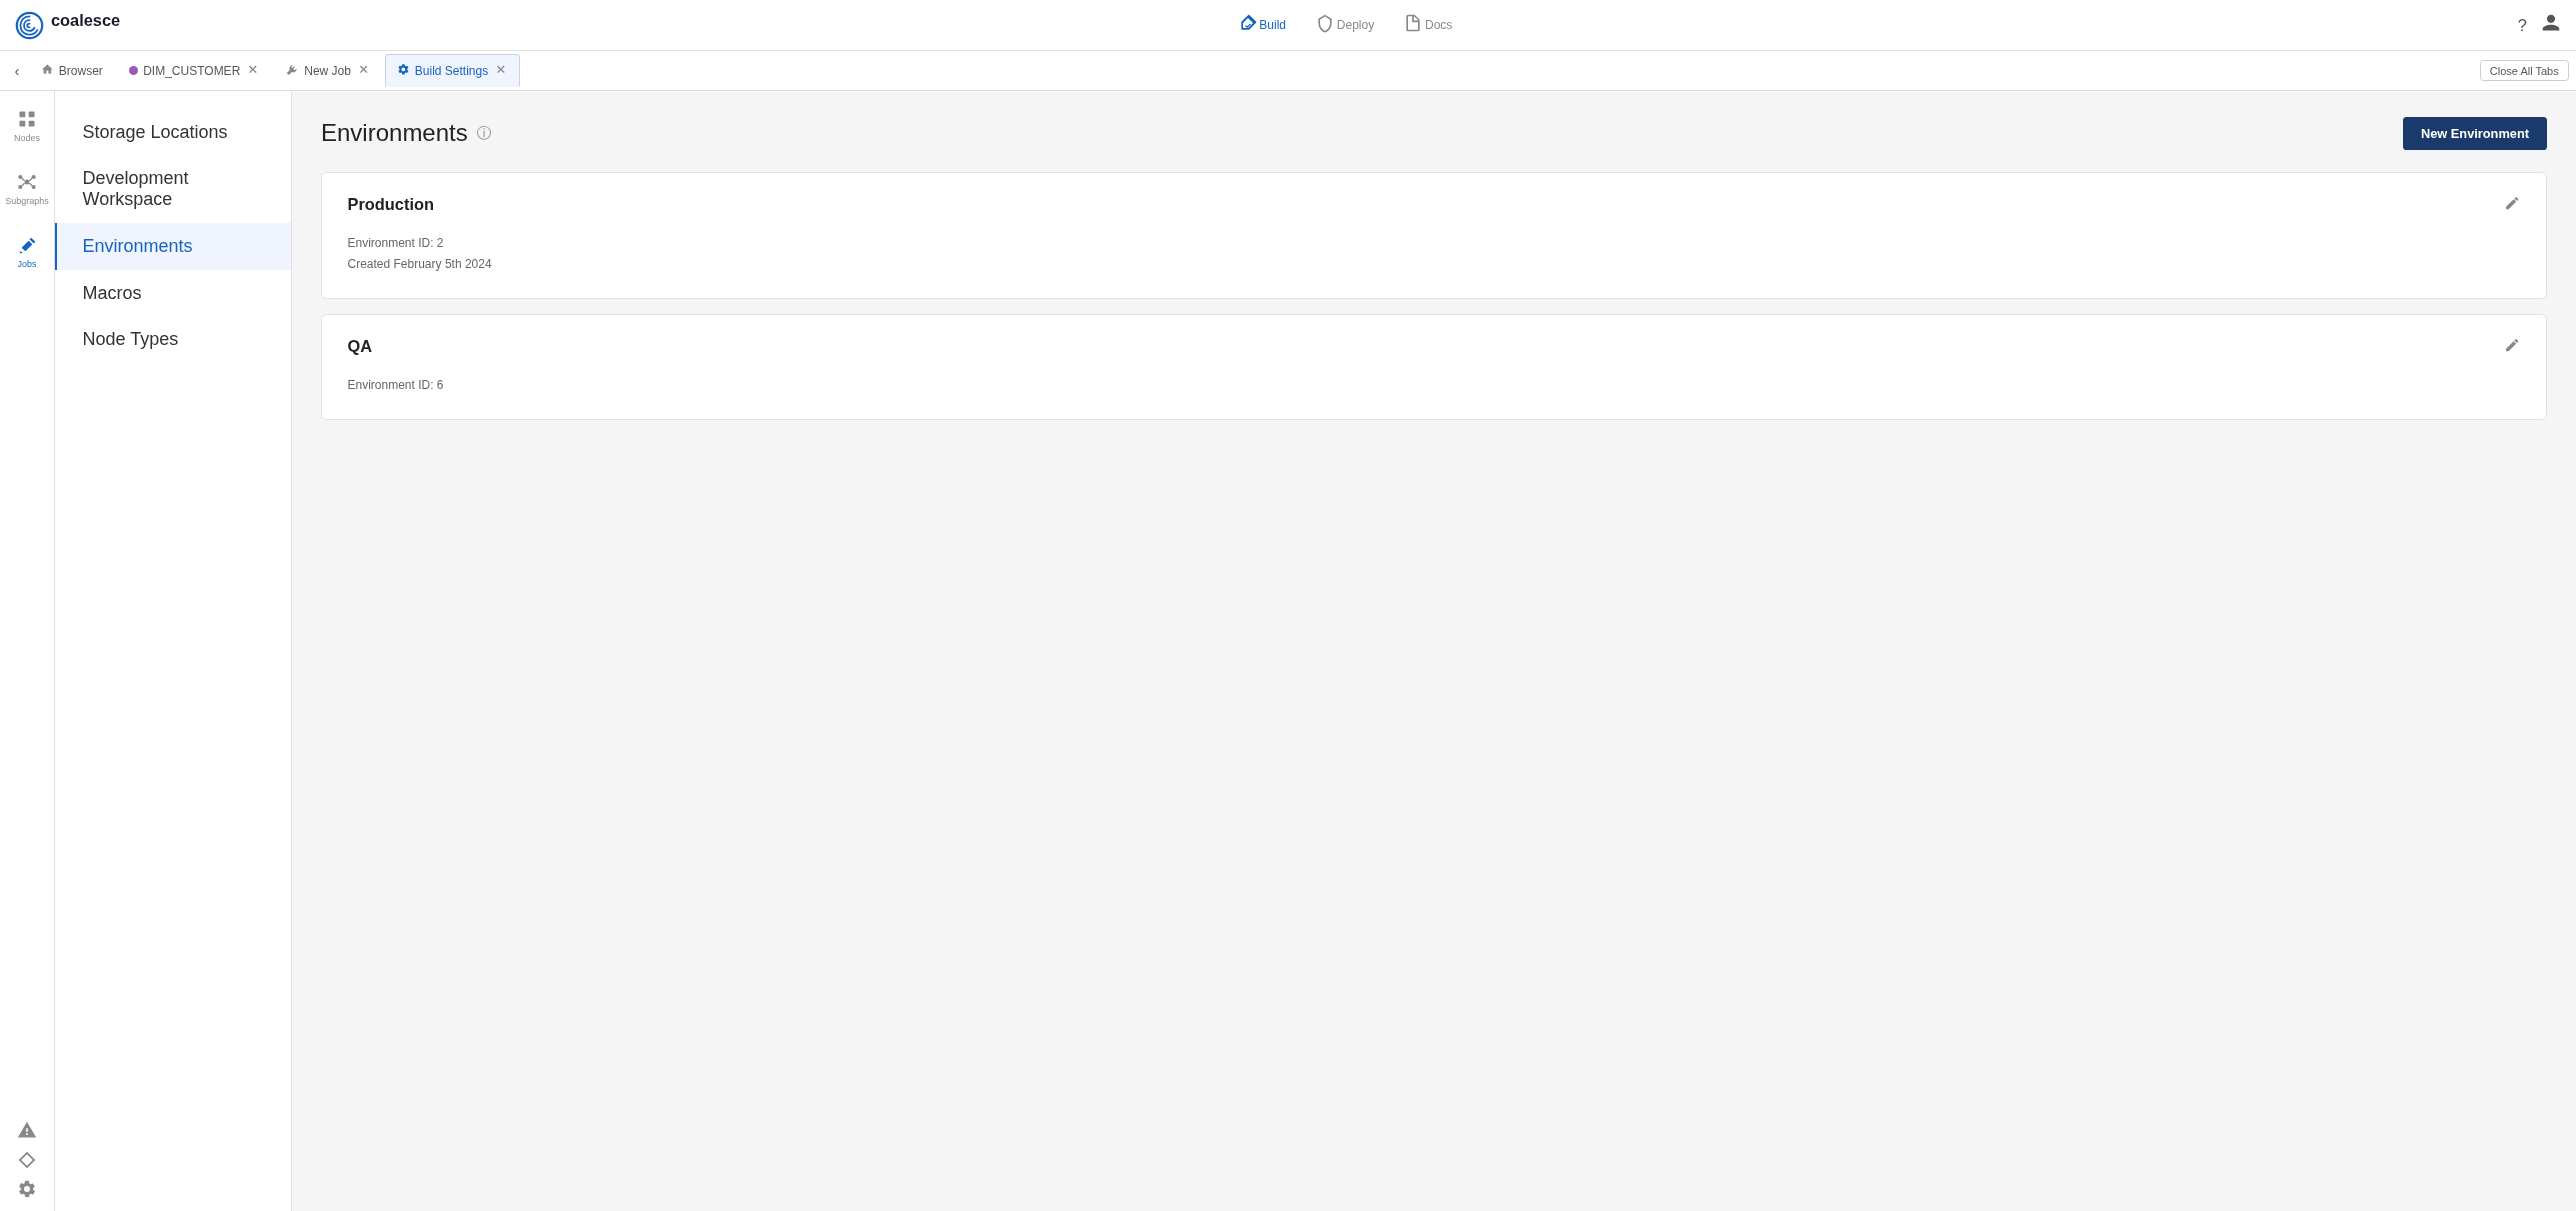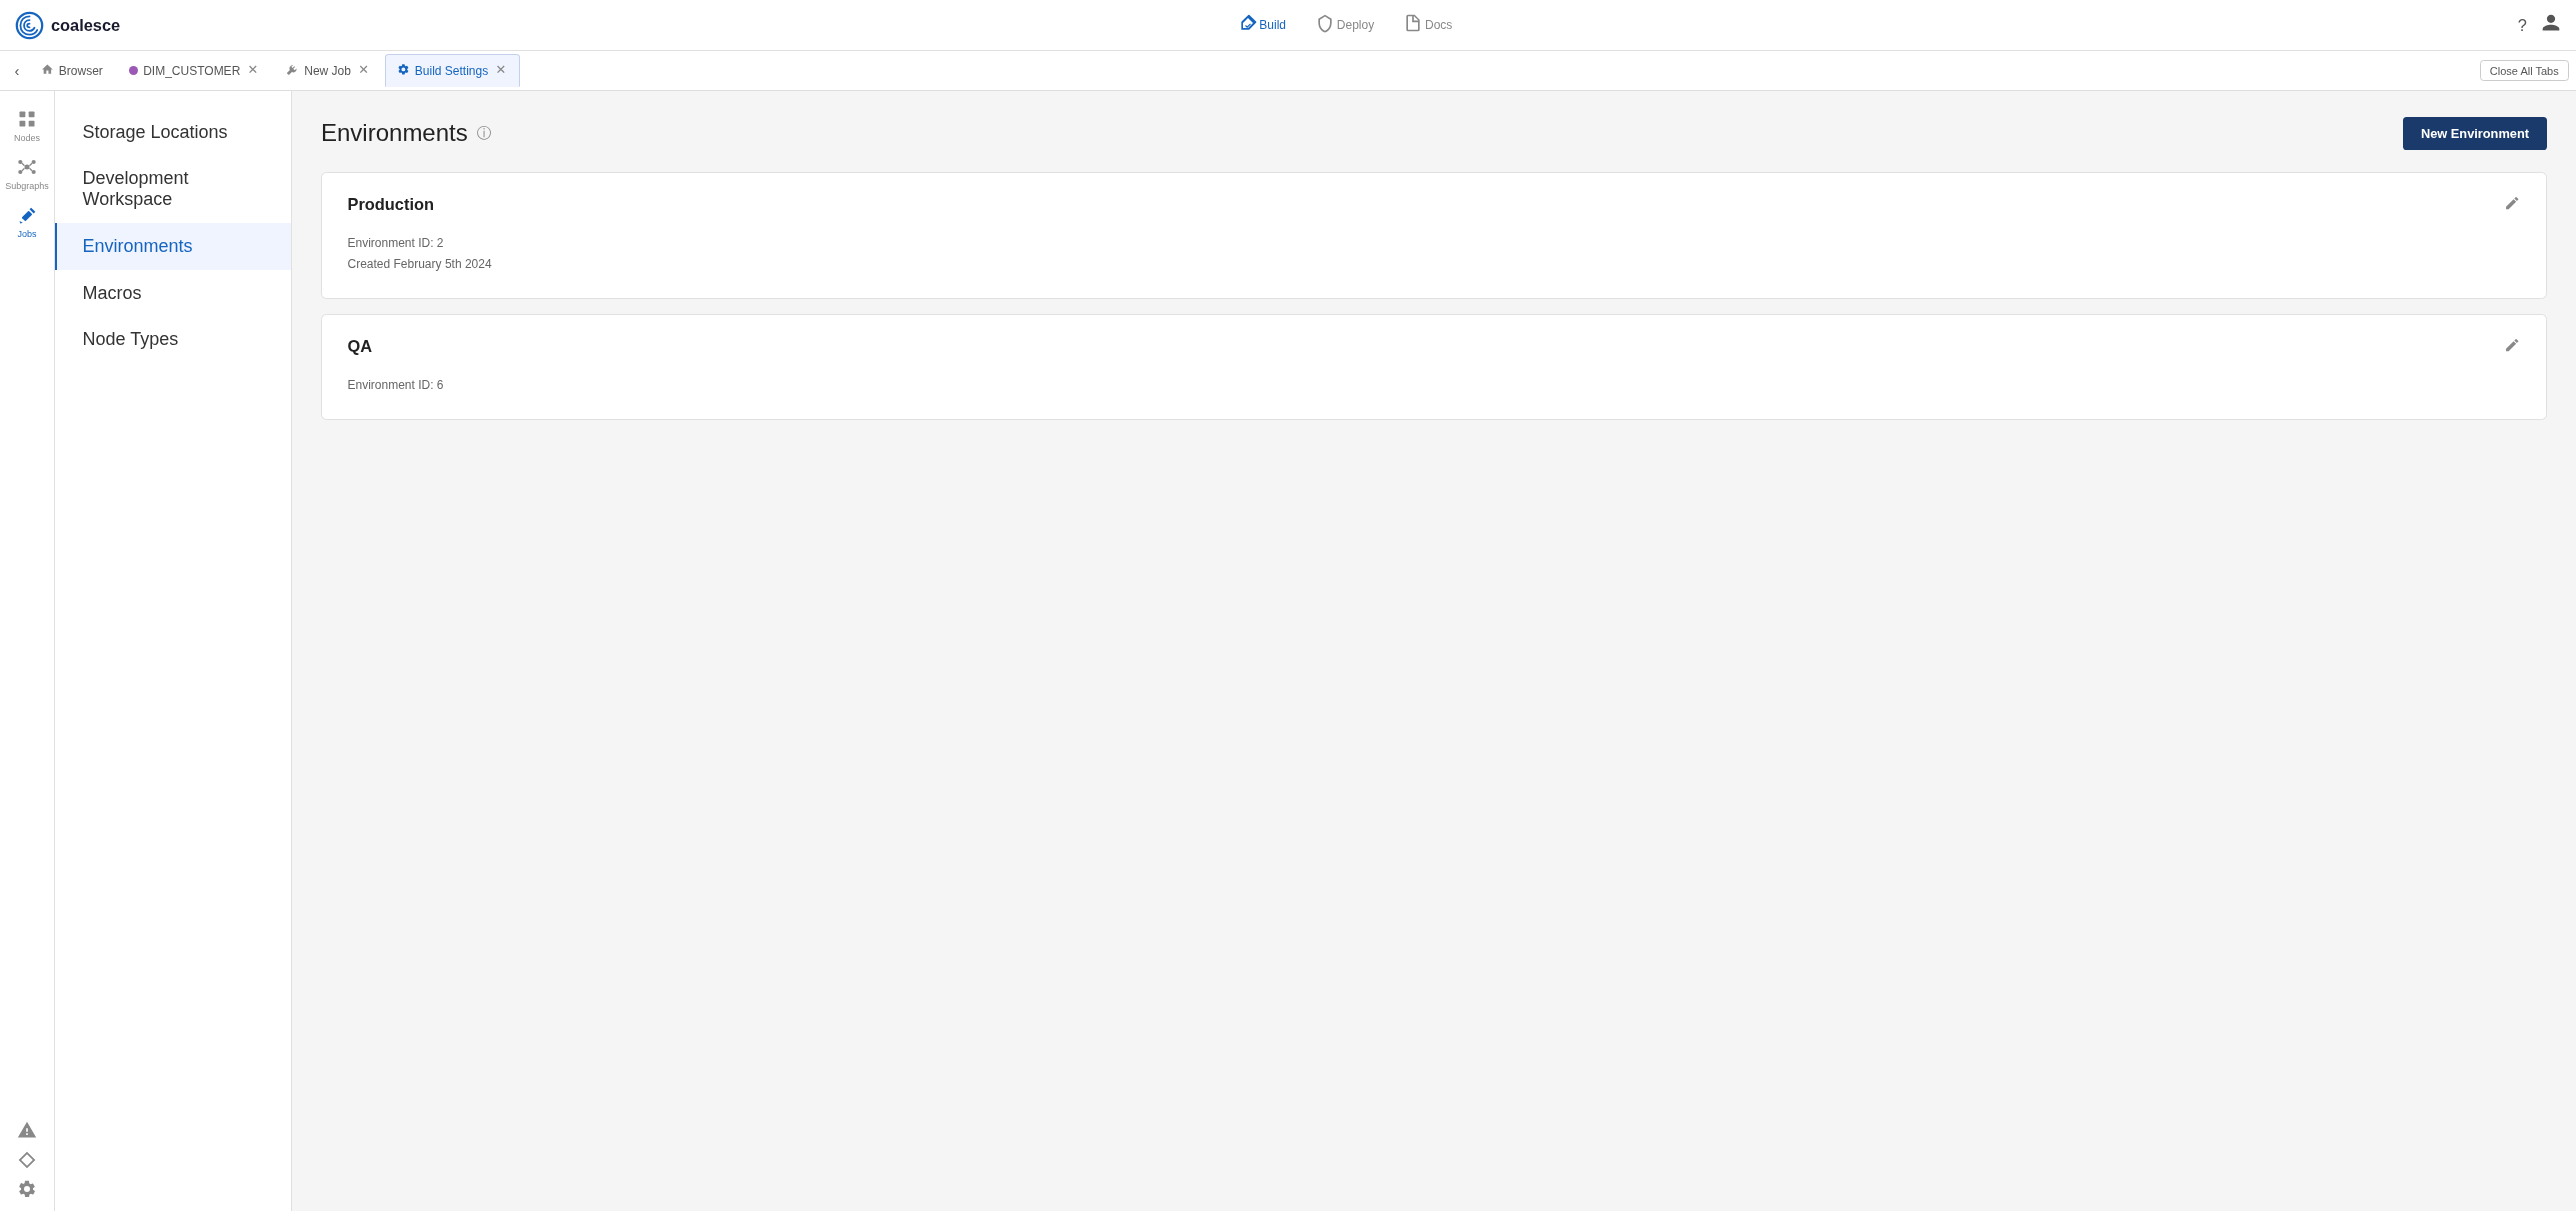--- a/index.html
+++ b/index.html
@@ -5,21 +5,21 @@
     * { box-sizing: border-box; margin: 0; padding: 0; }
     body { font-family: -apple-system, BlinkMacSystemFont, 'Segoe UI', sans-serif; background: #f5f5f5; height: 100vh; overflow: hidden; }
 
     
     .top-nav {
       display: flex; align-items: center; height: 51px;
       background: #fff; border-bottom: 0.9px solid #e0e0e0;
       padding: 0 14.6px;
     }
     .logo-area {
-      display: flex; align-items: center; gap: 7.3px;
+      display: flex; gap: 7.3px;
       margin-right: 52px;
     }
     .logo-icon {
       width: 29px; height: 29px;
     }
     .logo-text { font-size: 16.4px; font-weight: 600; color: #1a1a2e; }
     .nav-tabs-center {
       display: flex; align-items: center; gap: 29px;
       flex: 1; justify-content: center;
     }
@@ -64,21 +64,21 @@
       white-space: nowrap;
     }
 
     
     .main-layout { display: flex; height: calc(100vh - 91px); }
 
     
     .sidebar-icons {
       width: 55px; background: #fff; border-right: 0.9px solid #e0e0e0;
       display: flex; flex-direction: column; align-items: center;
-      padding-top: 11px; gap: 0;
+      padding-top: 11px; gap: 15px;
     }
     .sidebar-icon-item {
       display: flex; flex-direction: column; align-items: center;
       padding: 7.3px 0; width: 100%; cursor: pointer;
       font-size: 9px; color: #888; gap: 3.6px;
     }
     .sidebar-icon-item.active { color: #1565c0; }
     .sidebar-icon-item svg { width: 20px; height: 20px; }
     .sidebar-icon-bottom {
       margin-top: auto; display: flex; flex-direction: column;

